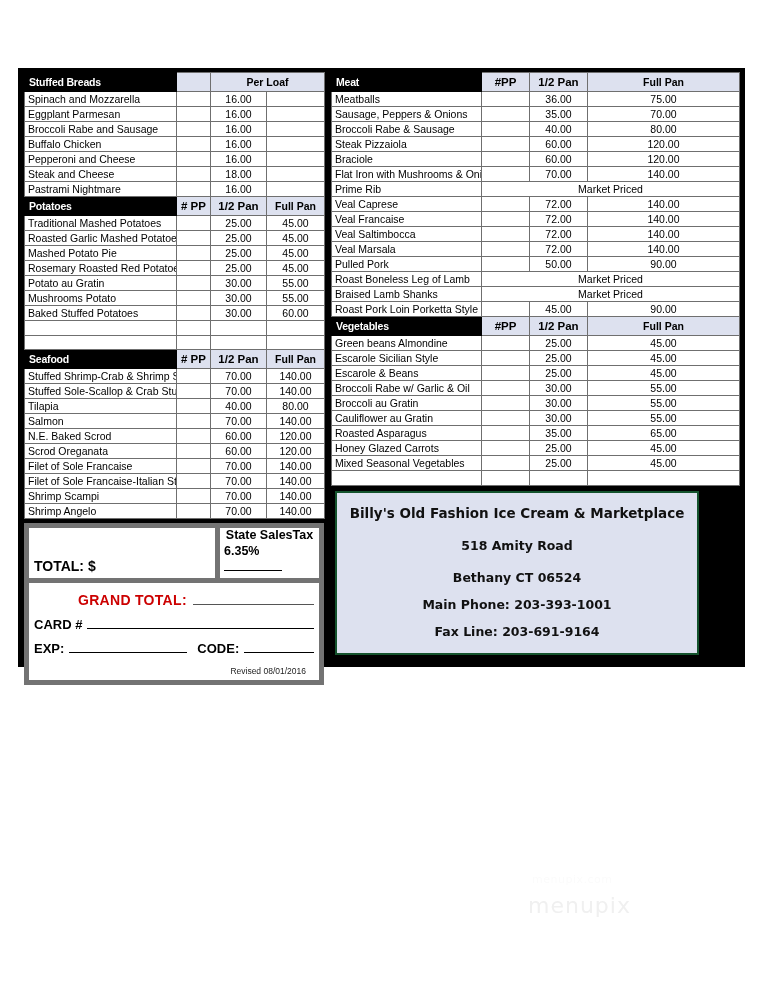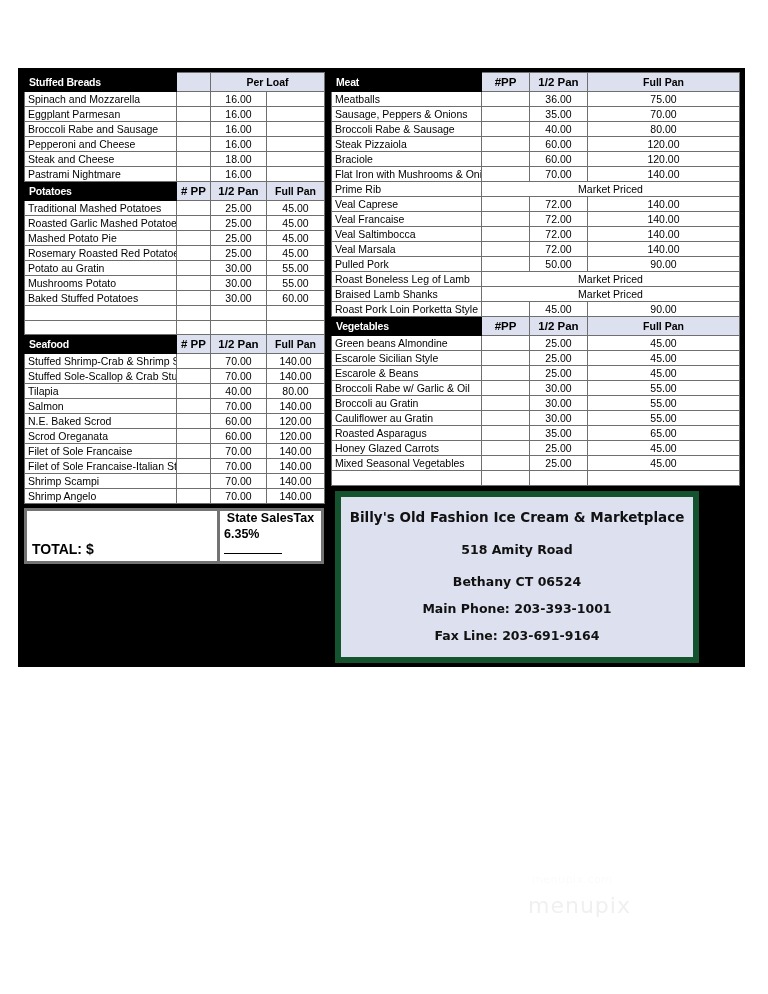--- a/index.html
+++ b/index.html
@@ -85,21 +85,21 @@
     background:#000;
     padding:4px 0 0 0;
   }
   table.totals{
     border-collapse:collapse;
     width:100%;
     background:#fff;
     table-layout:fixed;
   }
   table.totals td{
-    border:3px solid #737373;
+    border:5px solid #737373;
     background:#fff;
     box-sizing:border-box;
     vertical-align:bottom;
   }
   .tot-cell{
     height:36px;
     font-size:14px;
     font-weight:bold;
     padding:0 0 4px 5px;
   }
@@ -138,21 +138,21 @@
   .code-line{flex:1;border-bottom:1px solid #000;margin:0 0 3px 5px;height:15px;}
   .revised{
     text-align:right;font-size:8.5px;color:#222;
     padding:10px 8px 2px 0;
   }
 
   
   .addr-wrap{background:#000;padding:5px 4px 4px 4px;}
   .addr{
     background:#dde1ef;
-    border:6px solid #14532d;
+    border:2px solid #14532d;
     text-align:center;
     padding:12px 6px 14px 6px;
     box-sizing:border-box;
   }
   .addr div{
     font-weight:bold;color:#111;
     font-family:"DejaVu Sans","Liberation Sans",sans-serif;
   }
   .addr .biz{font-size:13.5px;margin-bottom:17px;}
   .addr .street{font-size:12.5px;margin-bottom:17px;}
@@ -204,20 +204,26 @@
             <td class="num">16.00</td>
             <td class="num"></td>
           </tr>
           <tr>
             <td class="name">Broccoli Rabe and Sausage</td>
             <td class="num"></td>
             <td class="num">16.00</td>
             <td class="num"></td>
           </tr>
           <tr>
+            <td class="name">Buffalo Chicken</td>
+            <td class="num"></td>
+            <td class="num">16.00</td>
+            <td class="num"></td>
+          </tr>
+          <tr>
             <td class="name">Pepperoni and Cheese</td>
             <td class="num"></td>
             <td class="num">16.00</td>
             <td class="num"></td>
           </tr>
           <tr>
             <td class="name">Steak and Cheese</td>
             <td class="num"></td>
             <td class="num">18.00</td>
             <td class="num"></td>
@@ -360,20 +366,41 @@
     <div class="totals-wrap">
       <table class="totals">
         <tbody>
           <tr>
             <td class="tot-cell">
               <span>TOTAL: $</span>
             </td>
             <td class="tax-cell">
               <span class="tax-label">State SalesTax</span>
               <span class="tax-rate"><span>6.35%</span><span class="ul"></span></span>
+            </td>
+          </tr>
+          <tr>
+            <td class="form-cell" colspan="2">
+              <div class="form-inner">
+                <div class="grand-row">
+                  <span class="grand-label">GRAND TOTAL:</span>
+                  <span class="grand-line"></span>
+                </div>
+                <div class="card-row">
+                  <span class="card-label">CARD #</span>
+                  <span class="card-line"></span>
+                </div>
+                <div class="exp-row">
+                  <span class="exp-label">EXP:</span>
+                  <span class="exp-line"></span>
+                  <span class="code-label">CODE:</span>
+                  <span class="code-line"></span>
+                </div>
+                <div class="revised">Revised 08/01/2016</div>
+              </div>
             </td>
           </tr>
         </tbody>
       </table>
     </div>
   </div>
 
   <div class="col col-right">
     <table class="menu">
       <colgroup>

